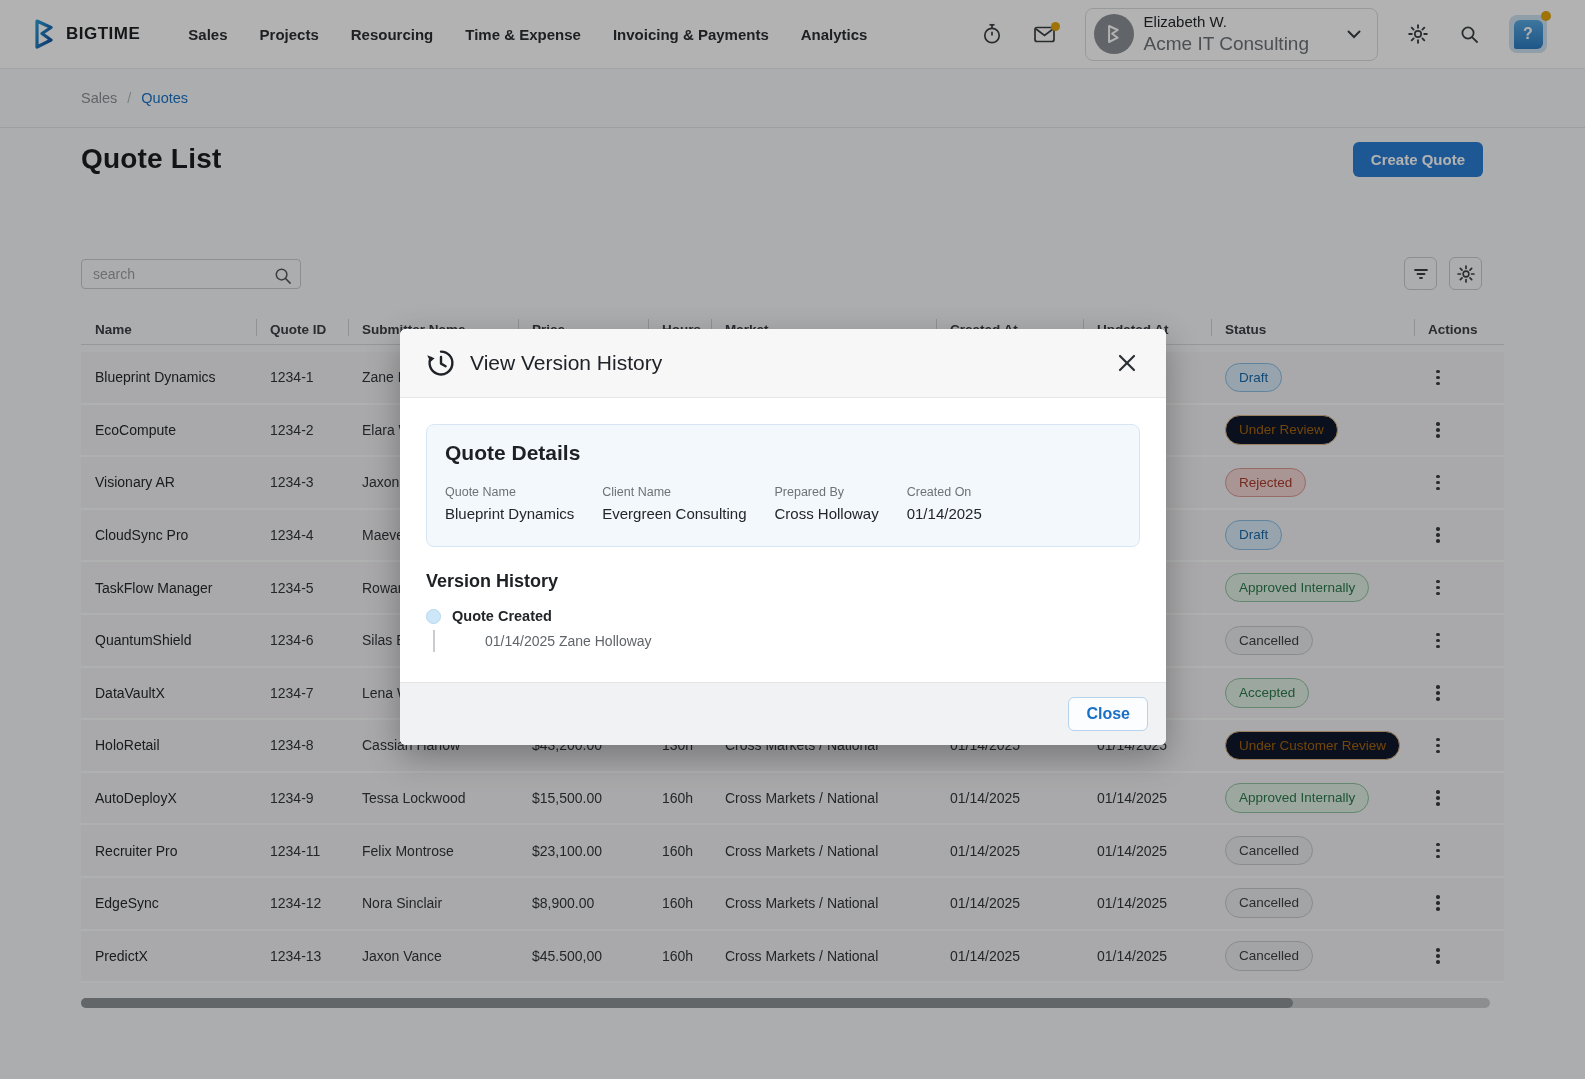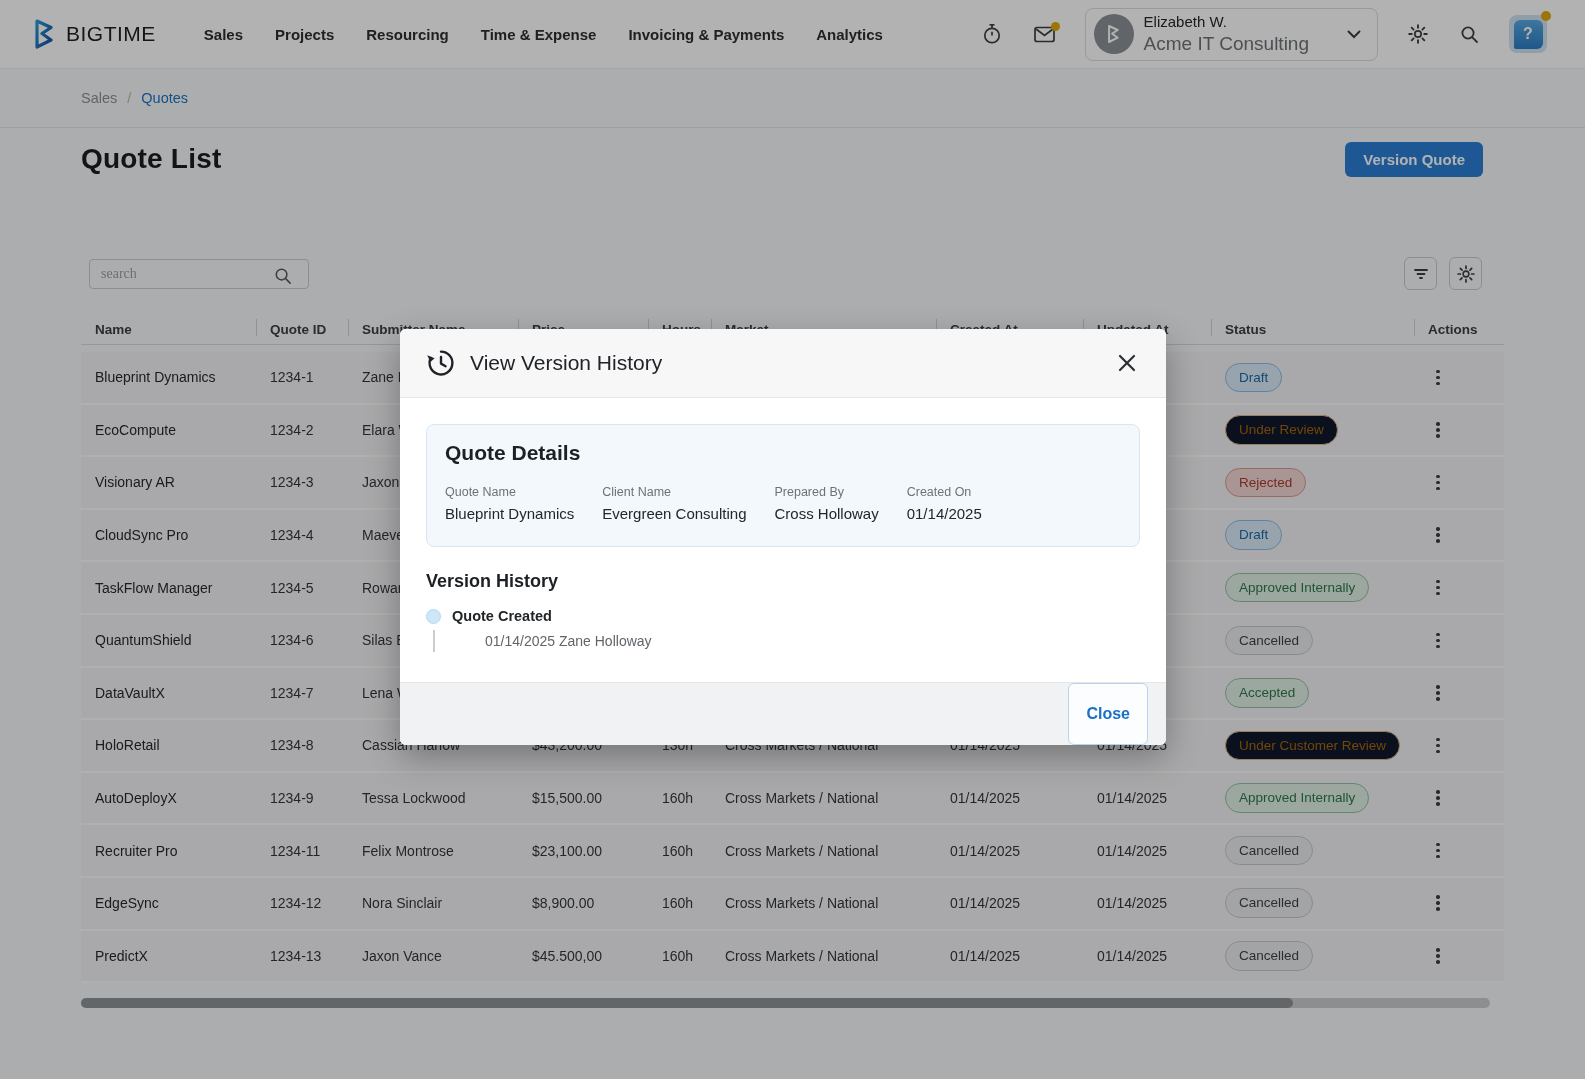--- a/index.html
+++ b/index.html
@@ -2,21 +2,21 @@
 <html><head>
 <meta charset="utf-8">
 <style>
   * { margin:0; padding:0; box-sizing:border-box; }
   html,body { width:1585px; height:1079px; overflow:hidden; }
   body { font-family:"Liberation Sans", sans-serif; background:#f7f8f9; position:relative; color:#24272b; }
 
   
   .topnav { height:69px; background:#ffffff; display:flex; align-items:center; padding:0 38px 0 32px; border-bottom:1px solid #ececee; position:relative; z-index:1; }
   .brand { display:flex; align-items:center; gap:8px; }
-  .brand-word { font-size:21px; font-weight:400; letter-spacing:.5px; color:#1d2023; }
+  .brand-word { font-size:17px; font-weight:700; letter-spacing:.5px; color:#1d2023; }
   .menu { display:flex; gap:32px; margin-left:48px; }
   .menu-item { font-size:15px; font-weight:700; color:#2b2e32; cursor:pointer; white-space:nowrap; }
   .nav-right { margin-left:auto; display:flex; align-items:center; gap:28px; }
   .icon-btn { background:none; border:none; cursor:pointer; display:flex; align-items:center; justify-content:center; position:relative; padding:2px; }
   .notif-dot { position:absolute; width:9px; height:9px; border-radius:50%; background:#e3a70c; top:-2px; right:-3px; }
   .profile { display:flex; align-items:center; gap:10px; border:1px solid #d9dcdf; border-radius:8px; padding:5px 16px 5px 8px; height:53px; cursor:pointer; background:#fff; }
   .avatar { width:40px; height:40px; border-radius:50%; background:#8c9095; display:flex; align-items:center; justify-content:center; }
   .profile-text { line-height:1.25; margin-right:28px; }
   .profile-name { font-size:15px; color:#25282c; }
   .profile-company { font-size:19px; color:#6d7378; }
@@ -29,21 +29,21 @@
   .crumb-muted { color:#8b9096; }
   .crumb-sep { color:#b3b8bd; }
   .crumb-link { color:#1a73c8; cursor:pointer; }
   .page-head { height:62px; display:flex; align-items:center; justify-content:space-between; padding:0 102px 0 81px; }
   .page-title { font-size:28px; font-weight:700; color:#1b1e21; letter-spacing:.2px; }
   .primary-btn { background:#2a7fd4; color:#fff; font-family:inherit; font-size:15px; font-weight:700; border:none; border-radius:6px; padding:9px 18px; cursor:pointer; }
 
   
   .toolbar { margin-top:67px; padding:0 103px 0 81px; display:flex; justify-content:space-between; align-items:center; }
   .search-box { position:relative; width:220px; }
-  .search-box input { width:100%; height:30px; border:1px solid #c7cbcf; border-radius:4px; background:transparent; padding:0 34px 0 11px; font-family:Liberation Serif, serif; font-size:14px; color:#33373b; outline:none;margin-left:8px; }
+  .search-box input { width:100%; height:30px; border:1px solid #c7cbcf; border-radius:4px; background:transparent; padding:0 34px 0 11px; font-family:Liberation Sans, sans-serif; font-size:14px; color:#33373b; outline:none; }
   .search-box input::placeholder { color:#9aa0a6; }
   .search-box .mag { position:absolute; right:9px; top:8px; }
   .tool-btns { display:flex; gap:12px; }
   .sq-btn { width:33px; height:33px; border:1px solid #c7cbcf; border-radius:6px; background:transparent; cursor:pointer; display:flex; align-items:center; justify-content:center; }
 
   
   .table { margin:25px 81px 0 81px; }
   .thead, .tr { display:grid; grid-template-columns:175px 92px 170px 130px 63px 225px 147px 128px 203px 90px; }
   .thead { height:30px; border-bottom:1px solid #d6d9dc; margin-bottom:7px; }
   .th { display:flex; align-items:center; padding-left:14px; font-size:13.5px; font-weight:700; color:#3b4045; position:relative; }
@@ -78,21 +78,21 @@
   .field-label { font-size:12.5px; color:#6d7277; margin-bottom:6px; }
   .field-value { font-size:15px; color:#23262a; }
   .vh-heading { font-size:18px; font-weight:700; color:#1d2024; margin:24px 0 16px 0; }
   .timeline-item { }
   .tl-head { display:flex; align-items:center; gap:11px; }
   .tl-dot { width:15px; height:15px; border-radius:50%; background:#cde7f8; border:1px solid #b3d8ef; flex:0 0 auto; }
   .tl-title { font-size:14.5px; font-weight:700; color:#222528; }
   .tl-sub { display:flex; align-items:center; margin-top:6px;gap:34px; }
   .tl-line { width:2px; height:22px; background:#c9cdd1; margin-left:7px; }
   .tl-detail { font-size:14px; color:#60656a; margin-left:16px; }
-  .modal-footer { height:63px; background:#f1f2f3; border-top:1px solid #e4e5e7; display:flex; justify-content:flex-end; padding:0 18px; }
+  .modal-footer { height:63px; background:#f1f2f3; border-top:1px solid #e4e5e7; display:flex; align-items:center; justify-content:flex-end; padding:0 18px; }
   .close-btn { background:#fcfdff; border:1px solid #b7d3ee; border-radius:6px; color:#1a70c4; font-family:inherit; font-size:16px; font-weight:700; padding:7px 17px; cursor:pointer; }
 
   svg { display:block; }
 </style>
 </head>
 <body>
 
 <header class="topnav">
   <div class="brand">
     <svg width="26" height="30" viewBox="0 0 26 30">
@@ -173,21 +173,21 @@
 </header>
 
 <div class="breadcrumb">
   <span class="crumb-muted">Sales</span>
   <span class="crumb-sep">/</span>
   <span class="crumb-link">Quotes</span>
 </div>
 
 <div class="page-head">
   <h1 class="page-title">Quote List</h1>
-  <button class="primary-btn">Version Quote</button>
+  <button class="primary-btn">Create Quote</button>
 </div>
 
 <div class="toolbar">
   <div class="search-box">
     <input type="text" placeholder="search" style="">
     <span class="mag">
       <svg width="18" height="18" viewBox="0 0 19 19">
         <circle cx="8" cy="8" r="5.6" fill="none" stroke="#55595e" stroke-width="1.6"></circle>
         <line x1="12.3" y1="12.3" x2="17" y2="17" stroke="#55595e" stroke-width="1.6" stroke-linecap="round"></line>
       </svg>

